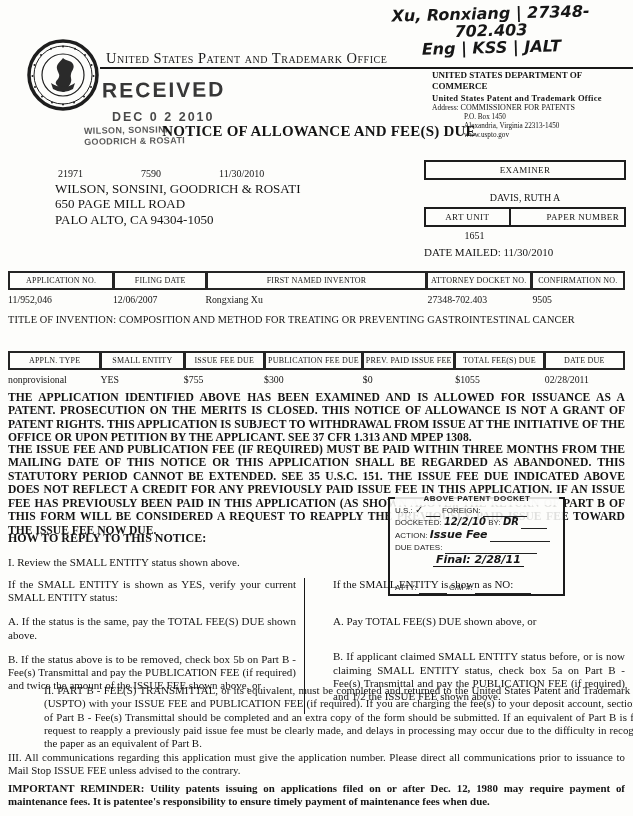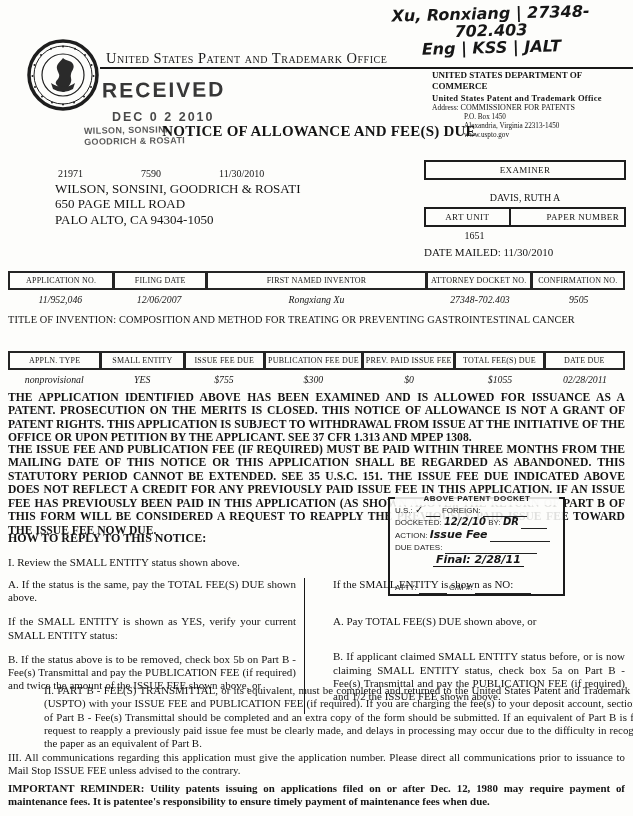--- a/index.html
+++ b/index.html
@@ -36,21 +36,21 @@
   .exam .row2 .boxed{flex:1;}
   .exam .row2 .boxed + .boxed{border-left:none;padding-left:31px;}
   .exam .art-val{width:50%;text-align:center;padding:3px 0;font-size:10px;}
   .exam .mailed{font-size:11px;padding-top:2px;}
   
   .tbl{left:8px;width:617px;font-size:9.5px;}
   .tbl .hrow{display:flex;}
   .tbl .hcell{border:2px solid #242424;border-left-width:1px;text-align:center;padding:3px 0;font-size:8px;letter-spacing:.2px;background:#fdfdfb;}
   .tbl .hcell:first-child{border-left-width:2px;}
   .tbl .vrow{display:flex;padding-top:4px;}
-  .tbl .vcell{text-align:center;font-size:9.8px;font-style:italic;}
+  .tbl .vcell{text-align:left;font-size:9.8px;}
   .app-tbl{top:271px;}
   .fee-tbl{top:351px;}
   .invention{left:8px;top:314px;font-size:10.3px;letter-spacing:.1px;}
   
   .bodybold{left:8px;width:617px;font-weight:bold;font-size:11.6px;line-height:1.16;text-align:justify;}
   .p1{top:391px;}
   .p2{top:443px;}
   .bodyreg{left:8px;width:617px;font-size:10.9px;line-height:1.22;text-align:justify;}
   
   .docket{left:388px;top:497px;width:177px;height:99px;border:2px solid #1b1b1b;background:rgba(253,253,251,.88);font-family:"Liberation Sans",sans-serif;font-size:8px;color:#222;padding:2px 4px 0 5px;box-sizing:border-box;line-height:1.5;}
@@ -233,22 +233,22 @@
       <span>C/M #:</span>
       <span class="blank" style="width:56px"></span>
     </div>
   </div>
 
   <div class="abs howto-h">HOW TO REPLY TO THIS NOTICE:</div>
   <div class="abs howto-i">I. Review the SMALL ENTITY status shown above.</div>
 
   <div class="abs cols">
     <div class="colL">
+      <p>If the SMALL ENTITY is shown as YES, verify your current SMALL ENTITY status:</p>
       <p>A. If the status is the same, pay the TOTAL FEE(S) DUE shown above.</p>
-      <p>If the SMALL ENTITY is shown as YES, verify your current SMALL ENTITY status:</p>
       <p>B. If the status above is to be removed, check box 5b on Part B - Fee(s) Transmittal and pay the PUBLICATION FEE (if required) and twice the amount of the ISSUE FEE shown above, or</p>
     </div>
     <div class="colR">
       <p class="intro">If the SMALL ENTITY is shown as NO:</p>
       <p style="margin-bottom:22px">A. Pay TOTAL FEE(S) DUE shown above, or</p>
       <p>B. If applicant claimed SMALL ENTITY status before, or is now claiming SMALL ENTITY status, check box 5a on Part B - Fee(s) Transmittal and pay the PUBLICATION FEE (if required) and 1/2 the ISSUE FEE shown above.</p>
     </div>
   </div>
 
   <div class="abs bodyreg ii">II. PART B - FEE(S) TRANSMITTAL, or its equivalent, must be completed and returned to the United States Patent and Trademark Office (USPTO) with your ISSUE FEE and PUBLICATION FEE (if required). If you are charging the fee(s) to your deposit account, section "4b" of Part B - Fee(s) Transmittal should be completed and an extra copy of the form should be submitted. If an equivalent of Part B is filed, a request to reapply a previously paid issue fee must be clearly made, and delays in processing may occur due to the difficulty in recognizing the paper as an equivalent of Part B.</div>

